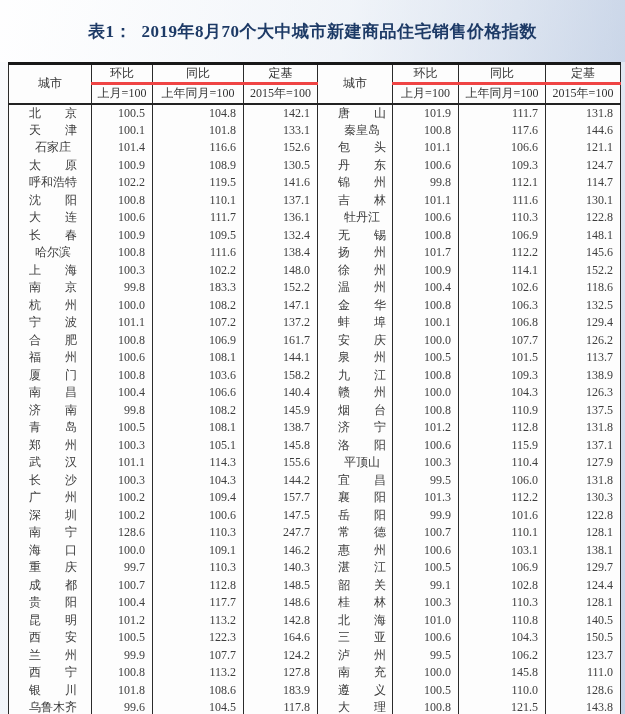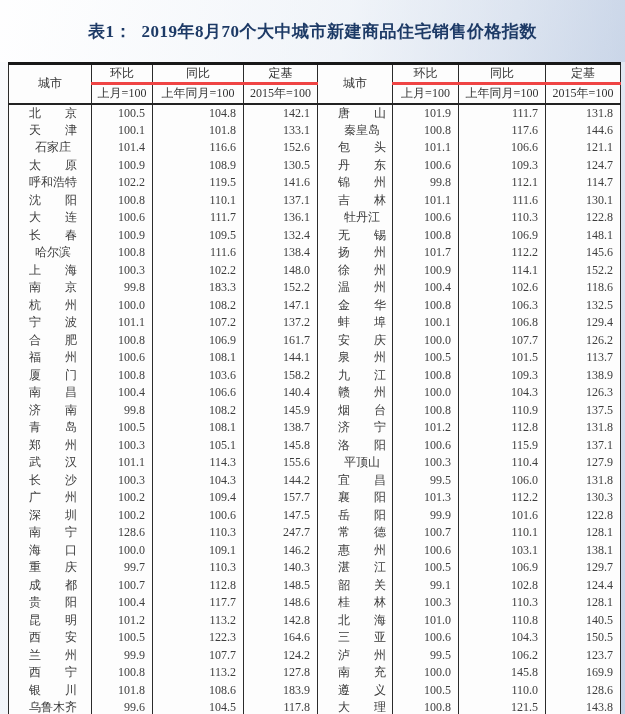--- a/index.html
+++ b/index.html
@@ -411,21 +411,21 @@
             <td class="num">123.7</td>
           </tr>
           <tr>
             <td class="cityc"><span class="city-name">西　　宁</span></td>
             <td class="num">100.8</td>
             <td class="num">113.2</td>
             <td class="num">127.8</td>
             <td class="cityc"><span class="city-name">南　　充</span></td>
             <td class="num">100.0</td>
             <td class="num">145.8</td>
-            <td class="num">169.9</td>
+            <td class="num">111.0</td>
           </tr>
           <tr>
             <td class="cityc"><span class="city-name">银　　川</span></td>
             <td class="num">101.8</td>
             <td class="num">108.6</td>
             <td class="num">183.9</td>
             <td class="cityc"><span class="city-name">遵　　义</span></td>
             <td class="num">100.5</td>
             <td class="num">110.0</td>
             <td class="num">128.6</td>

